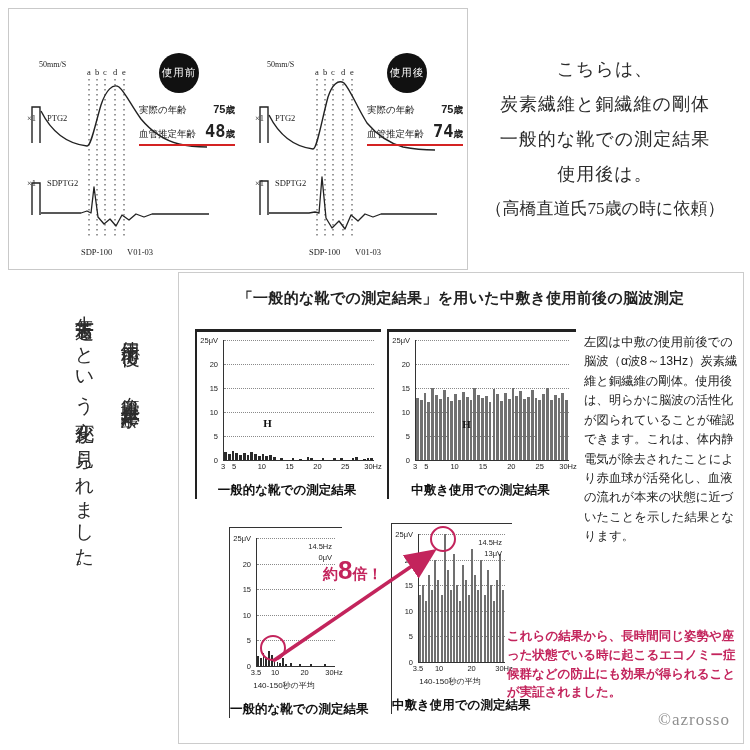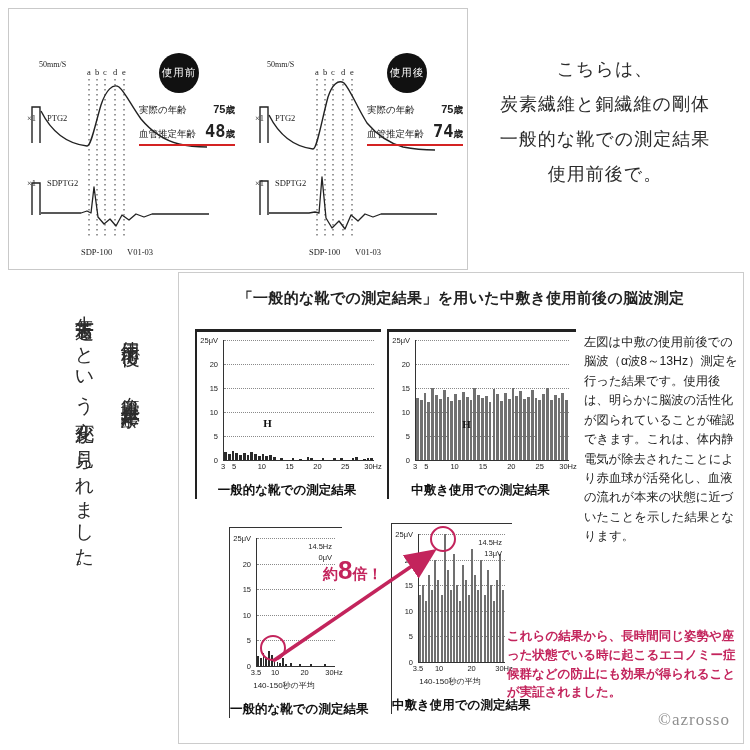--- a/index.html
+++ b/index.html
@@ -146,21 +146,22 @@
         <span><span class="age-big">74</span><span class="age-unit">歳</span></span>
       </div>
     </div>
   </div>
 </div>
 
 <div class="right-note">
   <div>こちらは、</div>
   <div>炭素繊維と銅繊維の剛体</div>
   <div>一般的な靴での測定結果</div>
-  <div>使用前後で。</div>
+  <div>使用後は。</div>
+  <div class="ln4">（高橋直道氏75歳の時に依頼）</div>
 </div>
 
 <div class="left-note">
   <div class="col1">使用前後で、血管推定年齢が</div>
   <div>十年若返るという変化が見られました。</div>
 </div>
 
 <div class="main-box">
   <div class="main-title">「一般的な靴での測定結果」を用いた中敷き使用前後の脳波測定</div>
 
@@ -288,21 +289,21 @@
           <span style="left: 44.4%;">15</span>
           <span style="left: 63%;">20</span>
           <span style="left: 81.5%;">25</span>
           <span style="left: 100%;">30Hz</span>
         </div>
       </div>
 
     <div class="caption">中敷き使用での測定結果</div>
   </div>
 
-  <div class="desc">左図は中敷の使用前後での脳波（α波8～13Hz）測定を行った結果です。使用後は、明らかに脳波の活性化が図られていることが確認できます。これは、体内静電気が除去されたことにより赤血球が活発化し、血液の流れが本来の状態に近づいたことを示した結果となります。</div>
+  <div class="desc">左図は中敷の使用前後での脳波（α波8～13Hz）炭素繊維と銅繊維の剛体。使用後は、明らかに脳波の活性化が図られていることが確認できます。これは、体内静電気が除去されたことにより赤血球が活発化し、血液の流れが本来の状態に近づいたことを示した結果となります。</div>
 
   <div class="eeg framed2" style="left:50px;top:254px;width:108px;">
     <div class="plotwrap">
         <div class="yticks">
           <span style="top: -4px;">25μV</span>
           <span style="top: 21.6px;">20</span>
           <span style="top: 47.2px;">15</span>
           <span style="top: 72.8px;">10</span>
           <span style="top: 98.4px;">5</span>
           <span style="top: 124px;">0</span>

